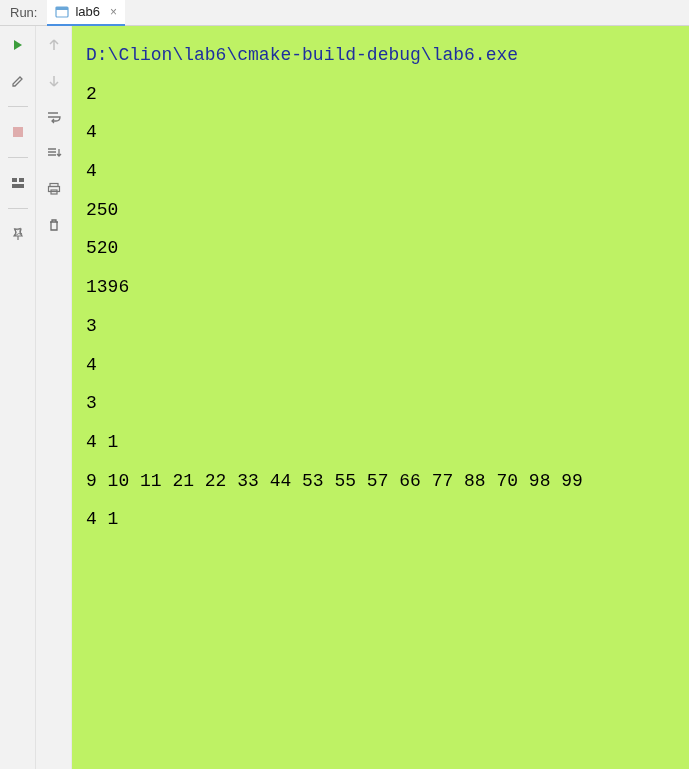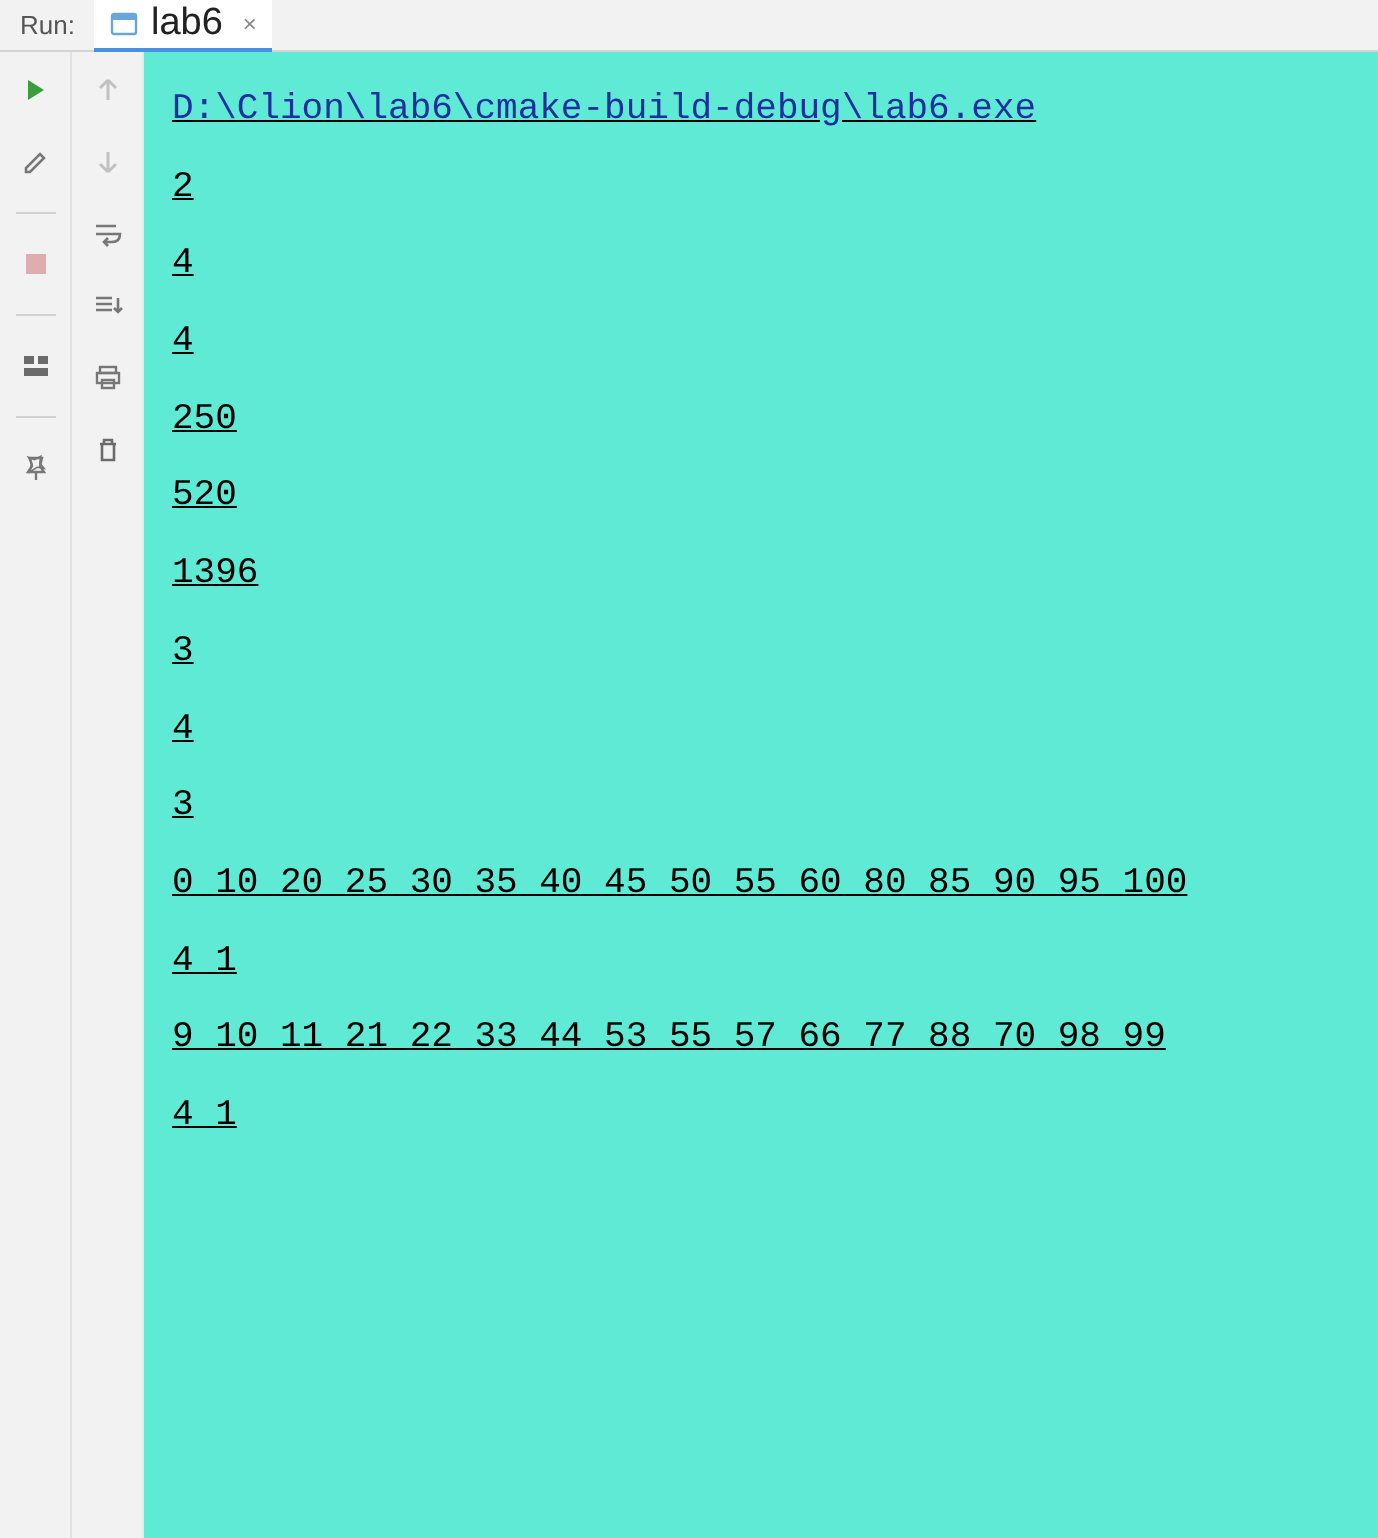--- a/index.html
+++ b/index.html
@@ -28,21 +28,21 @@
     .tab {
       display: flex;
       align-items: center;
       height: 26px;
       padding: 0 8px;
       background: #fff;
       border-bottom: 2px solid #4a90e2;
       gap: 6px;
     }
     .tab-icon svg { display: block; }
-    .tab-name { color: #222; font-size: 19px; }
+    .tab-name { color: #222; font-size: 13px; }
     .tab-close { color: #888; font-size: 12px; margin-left: 4px; cursor: pointer; }
     .body { display: flex; flex: 1; overflow: hidden; }
     .toolbar-col {
       width: 36px;
       background: #f2f2f2;
       border-right: 1px solid #e2e2e2;
       display: flex;
       flex-direction: column;
       align-items: center;
       padding-top: 6px;
@@ -61,26 +61,25 @@
     .tb-btn.disabled svg { opacity: 0.45; }
     .tb-sep {
       width: 20px;
       height: 1px;
       background: #d0d0d0;
       margin: 2px 0;
     }
     .console {
       flex: 1;
       padding: 10px 14px;
-      background: #5eead4;
+      background: #bef264;
       overflow: auto;
       font-family: Consolas, "Courier New", monospace;
       font-size: 18px;
       line-height: 2.15;
-      text-decoration: underline;
     }
     .console-line { white-space: pre; color: #000; }
     .console-line.cmd { color: #1e2f9e; }
   </style>
 </head>
 <body>
 
 <div class="container">
   <div class="header">
     <span class="run-label">Run:</span>
@@ -170,19 +169,18 @@
         <div class="console-line cmd">D:\Clion\lab6\cmake-build-debug\lab6.exe</div>
         <div class="console-line">2</div>
         <div class="console-line">4</div>
         <div class="console-line">4</div>
         <div class="console-line">250</div>
         <div class="console-line">520</div>
         <div class="console-line">1396</div>
         <div class="console-line">3</div>
         <div class="console-line">4</div>
         <div class="console-line">3</div>
-        <div class="console-line">0 10 20 25 30 35 40 45 50 55 60 80 85 90 95 100</div>
         <div class="console-line">4 1</div>
         <div class="console-line">9 10 11 21 22 33 44 53 55 57 66 77 88 70 98 99</div>
         <div class="console-line">4 1</div>
       </div>
   </div>
 </div>
 
 </body></html>

